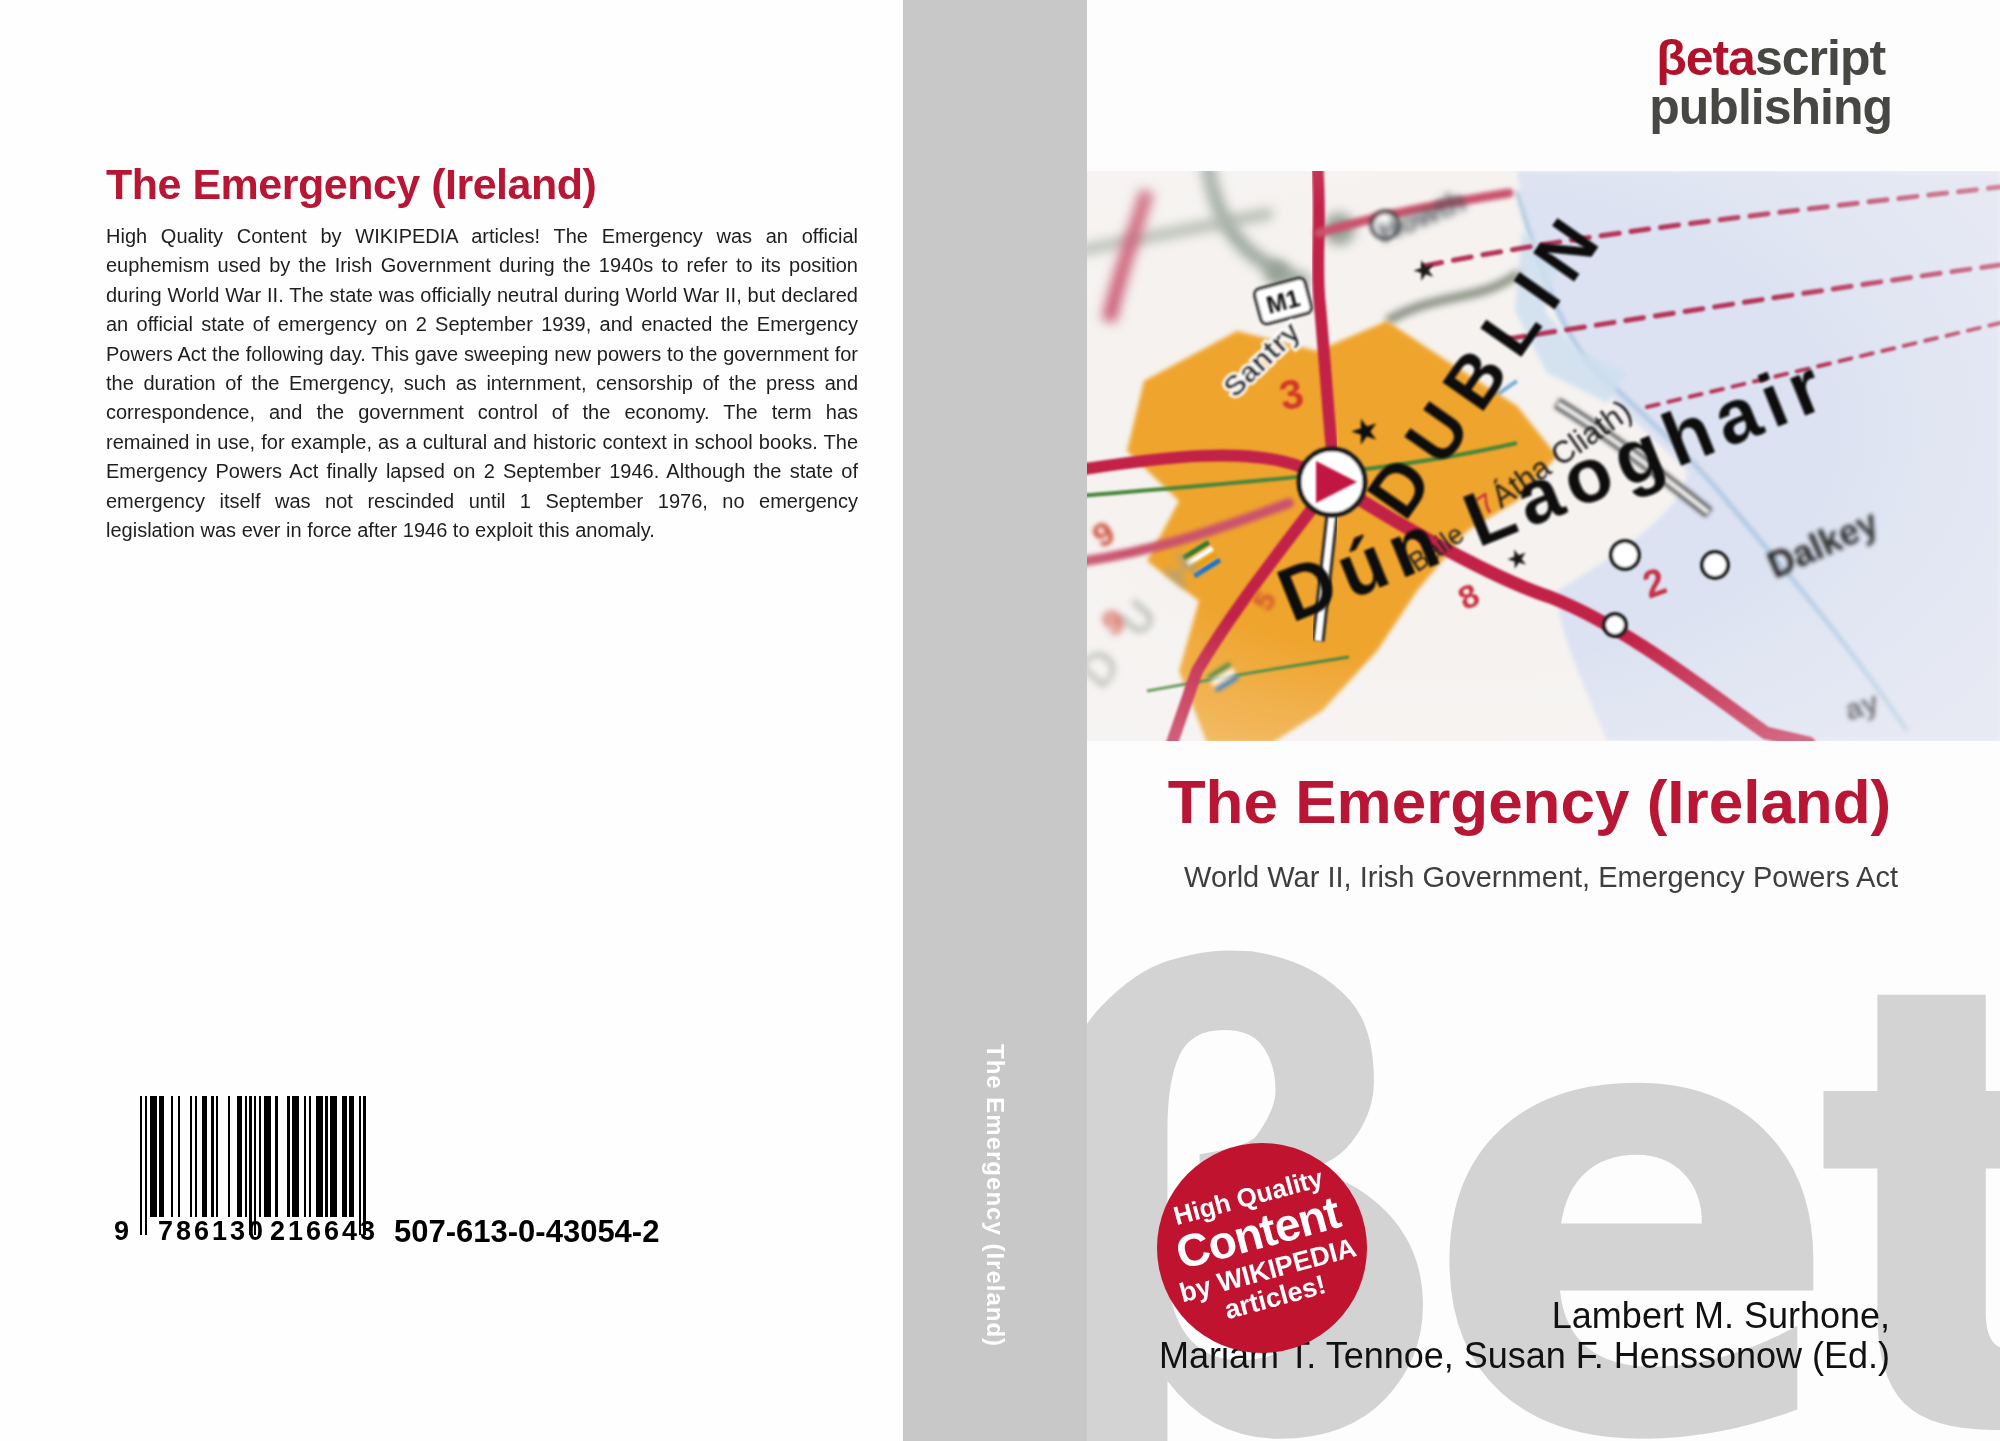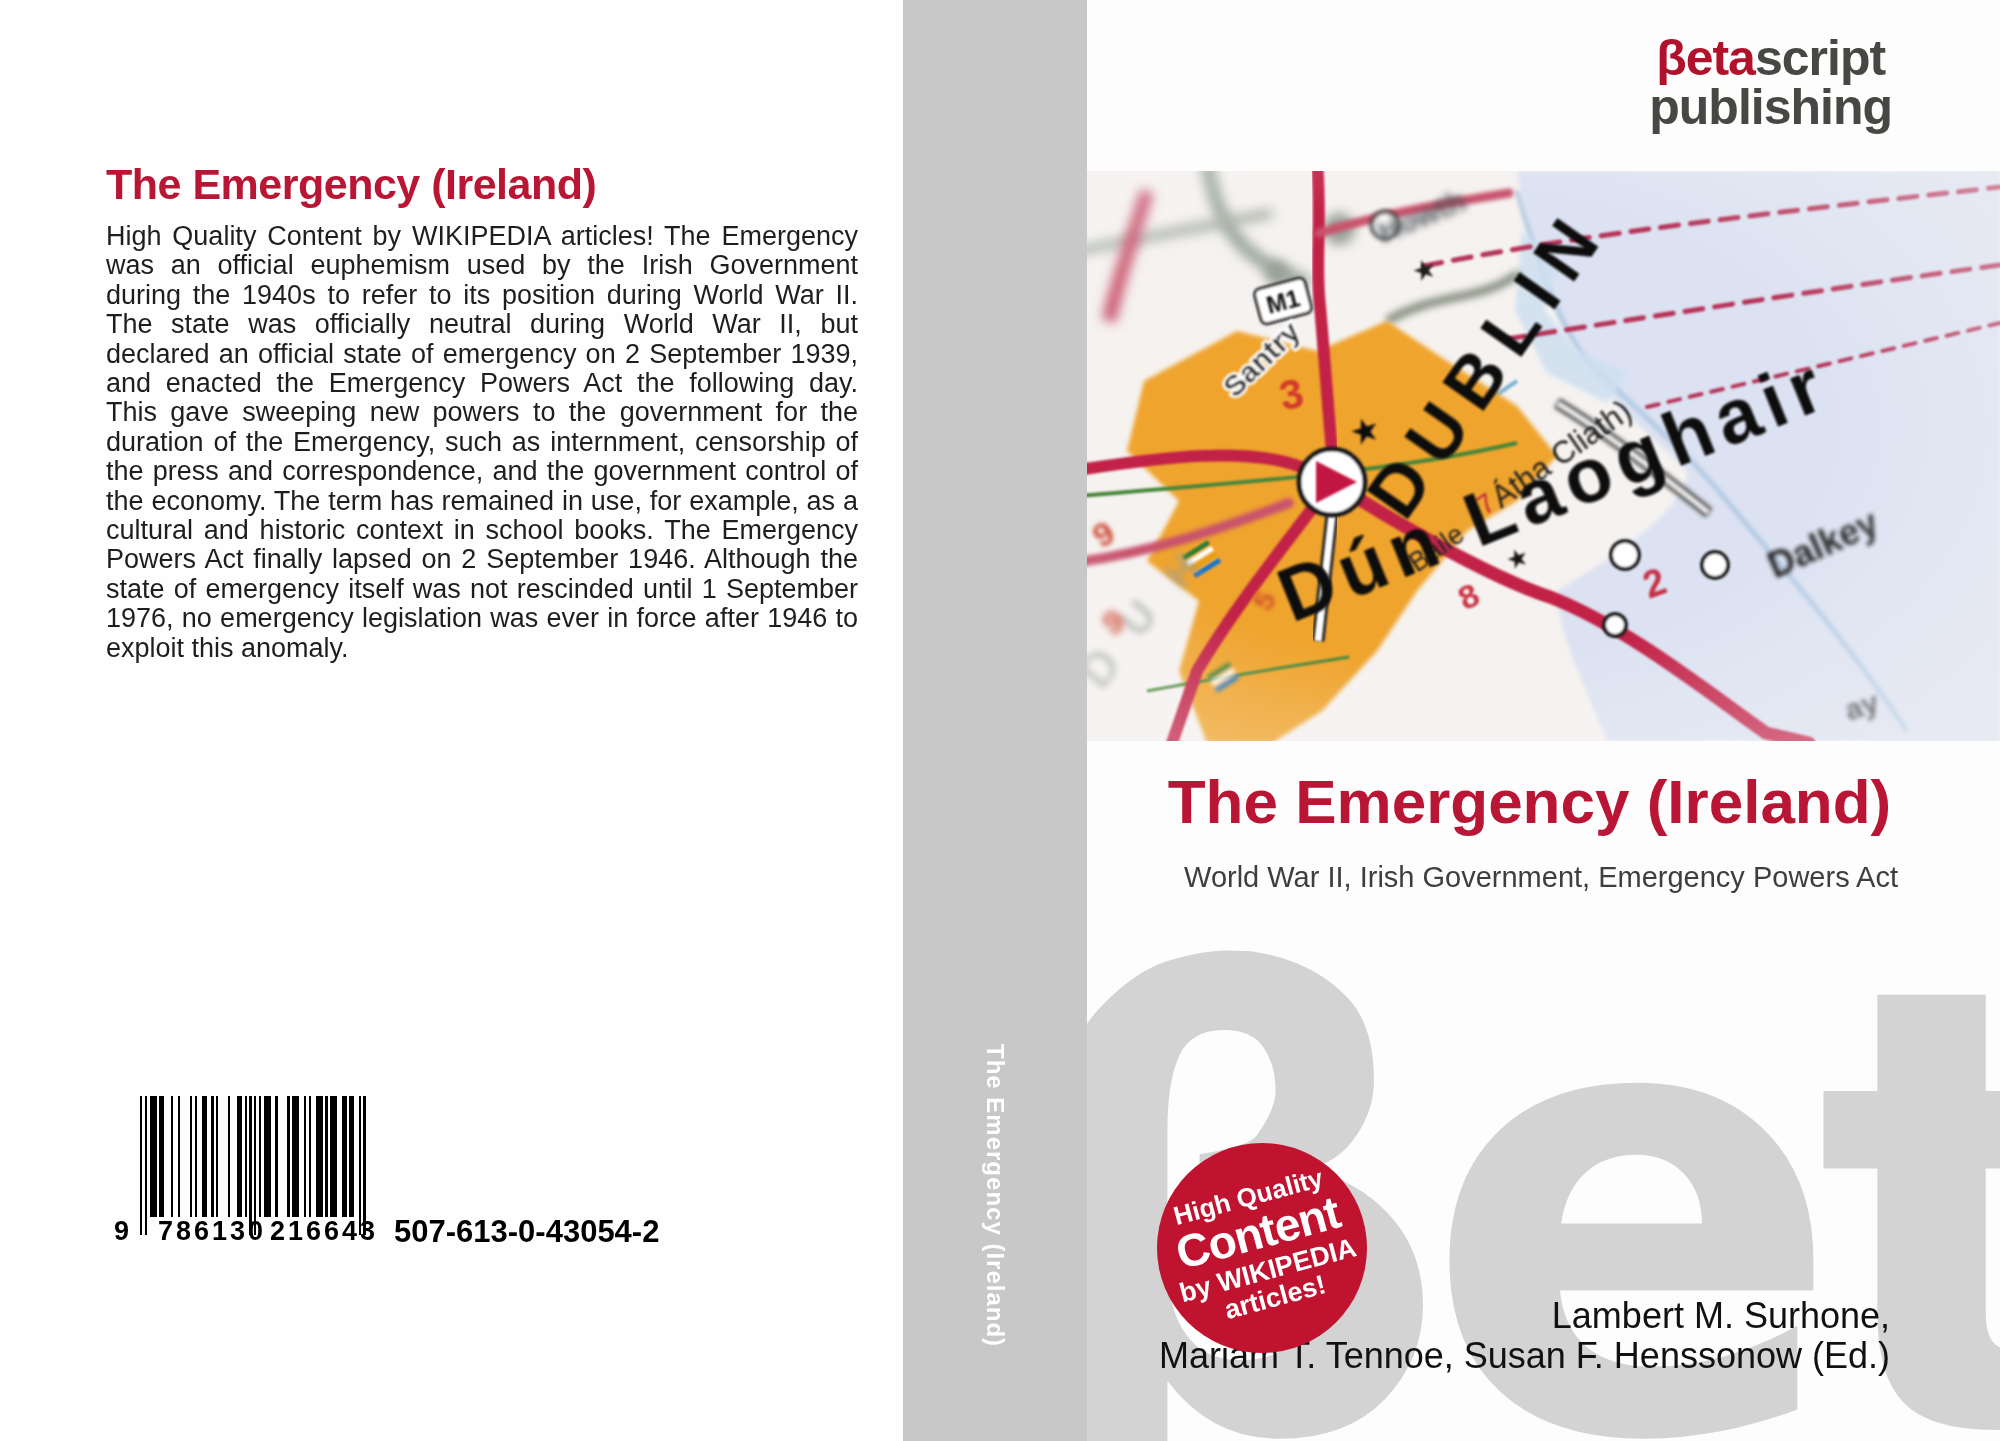--- a/index.html
+++ b/index.html
@@ -3,21 +3,21 @@
 <meta charset="utf-8">
 <style>
   html,body{margin:0;padding:0;background:#ffffff;}
   #cover{position:relative;width:2000px;height:1441px;overflow:hidden;
          font-family:"Liberation Sans",sans-serif;background:#ffffff;}
 
   
   .back{position:absolute;left:0;top:0;width:903px;height:1441px;background:#fefefe;}
   .back-title{position:absolute;left:106px;top:160px;font-size:43px;font-weight:700;
               color:#b81634;letter-spacing:-0.5px;}
-  .back-body{position:absolute;left:106px;top:222px;width:752px;font-size:27px;
+  .back-body{position:absolute;left:106px;top:222px;width:752px;font-size:20px;
              line-height:29.4px;color:#1e1e1e;text-align:justify;}
   
   #barcode-bars{position:absolute;left:140px;top:1096px;display:flex;align-items:flex-start;}
   .module{width:2.38px;height:121px;background:transparent;}
   .module.on{background:#000;}
   .module.on.guard{height:139px;}
   .bc-digit{position:absolute;top:1216px;font-size:27px;font-weight:600;color:#000;
             font-family:"Liberation Sans",sans-serif;}
   .bc-d1{left:114px;}
   .bc-d2{left:158px;letter-spacing:3px;}

